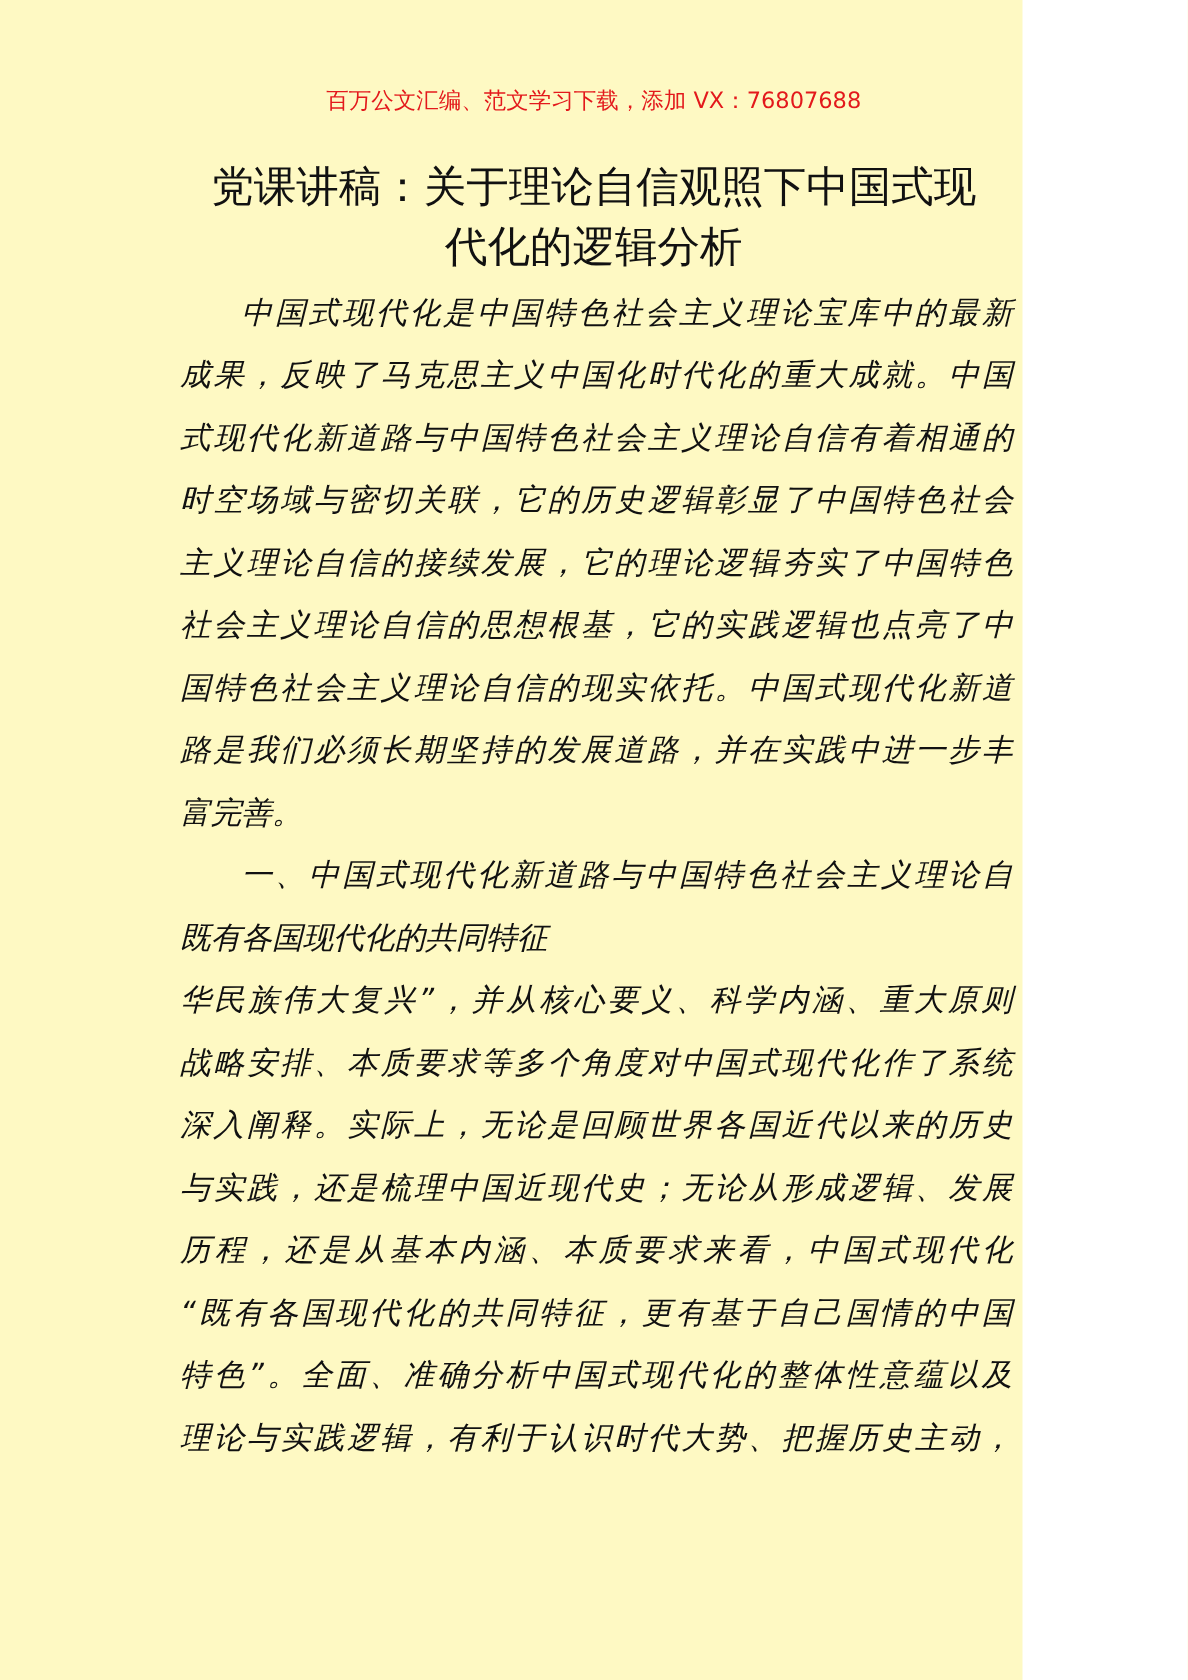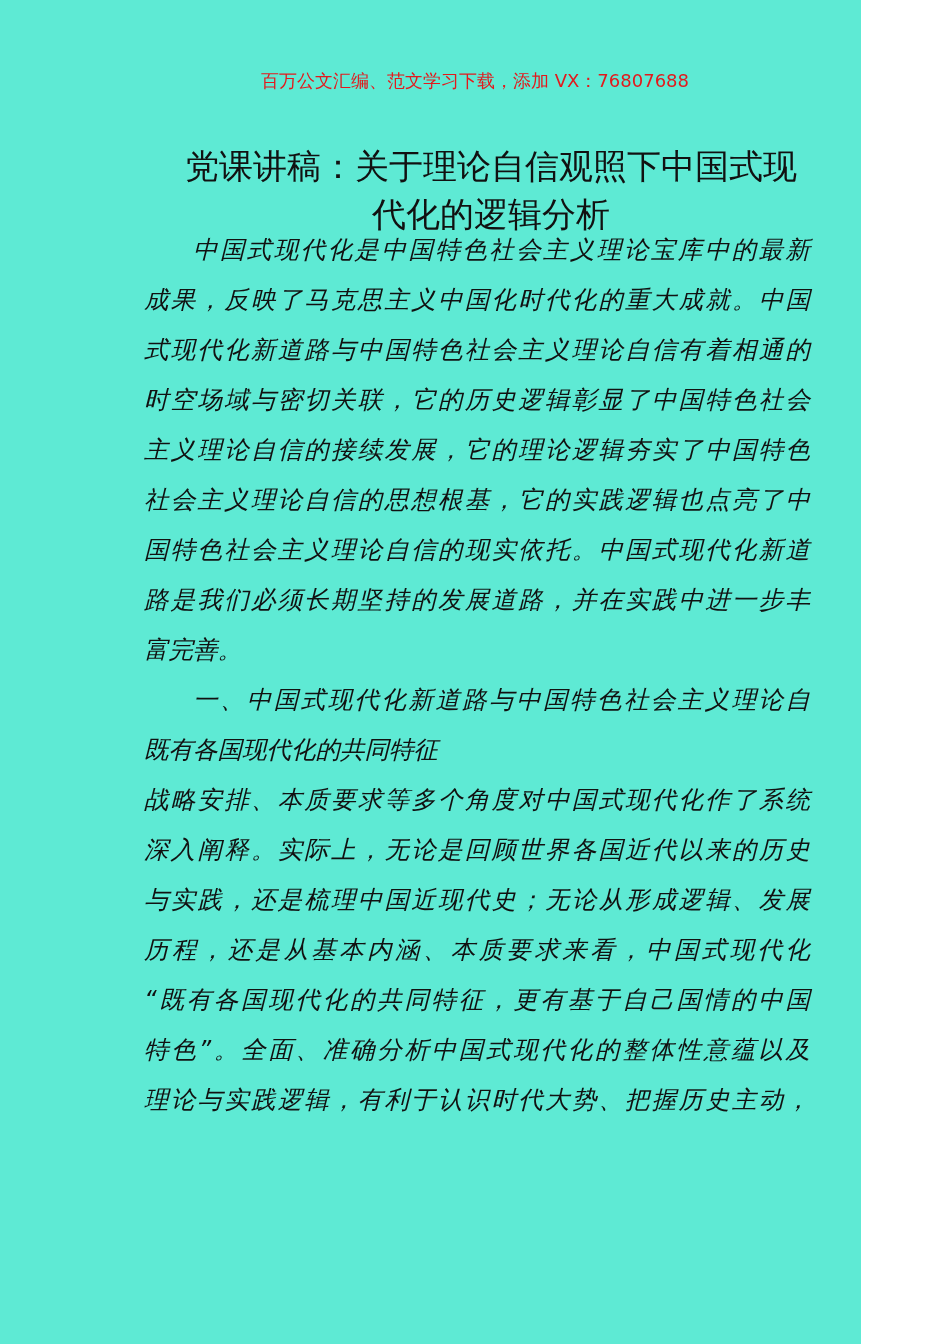--- a/index.html
+++ b/index.html
@@ -13,22 +13,21 @@
     position: relative;
     overflow: hidden;
     font-family: "DejaVu Sans", "Liberation Sans", sans-serif;
     color: #111111;
   }
   .page {
     position: absolute;
     left: 0; top: 0;
     width: 818px;
     height: 1344px;
-    background: #5eead4;
-    padding-left: 43px;
+    background: #fef9c3;
   }
   .header-banner {
     position: absolute;
     top: 66px;
     left: 0;
     width: 950px;
     text-align: center;
     font-size: 18px;
     line-height: 30px;
     color: #e3191c;
@@ -37,21 +36,21 @@
   .doc-title {
     position: absolute;
     top: 126px;
     left: 130px;
     width: 690px;
     text-align: center;
     font-size: 34px;
     line-height: 48px;
     color: #111111;
     font-weight: normal;
-    margin: 16px;
+    margin: 0;
   }
   .body-text {
     position: absolute;
     top: 225px;
     left: 144px;
     width: 666px;
     font-size: 24.5px;
     line-height: 50px;
     color: #111111;
   }
@@ -99,20 +98,21 @@
       <span class="line">路是我们必须长期坚持的发展道路，并在实践中进一步丰</span>
       <span class="line last">富完善。</span>
     </p>
 
     <p>
       <span class="line first">一、中国式现代化新道路与中国特色社会主义理论自</span>
       <span class="line last">既有各国现代化的共同特征</span>
     </p>
 
     <p>
+      <span class="line">华民族伟大复兴”，并从核心要义、科学内涵、重大原则</span>
       <span class="line">战略安排、本质要求等多个角度对中国式现代化作了系统</span>
       <span class="line">深入阐释。实际上，无论是回顾世界各国近代以来的历史</span>
       <span class="line">与实践，还是梳理中国近现代史；无论从形成逻辑、发展</span>
       <span class="line">历程，还是从基本内涵、本质要求来看，中国式现代化</span>
       <span class="line">“既有各国现代化的共同特征，更有基于自己国情的中国</span>
       <span class="line">特色”。全面、准确分析中国式现代化的整体性意蕴以及</span>
       <span class="line">理论与实践逻辑，有利于认识时代大势、把握历史主动，</span>
     </p>
 
   </div>

